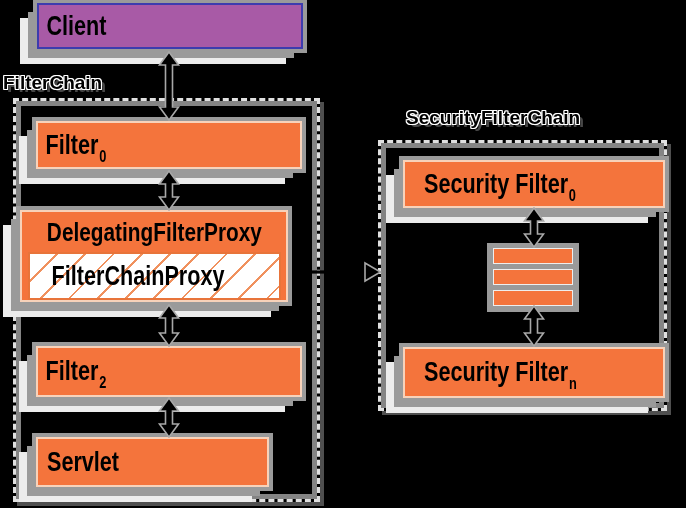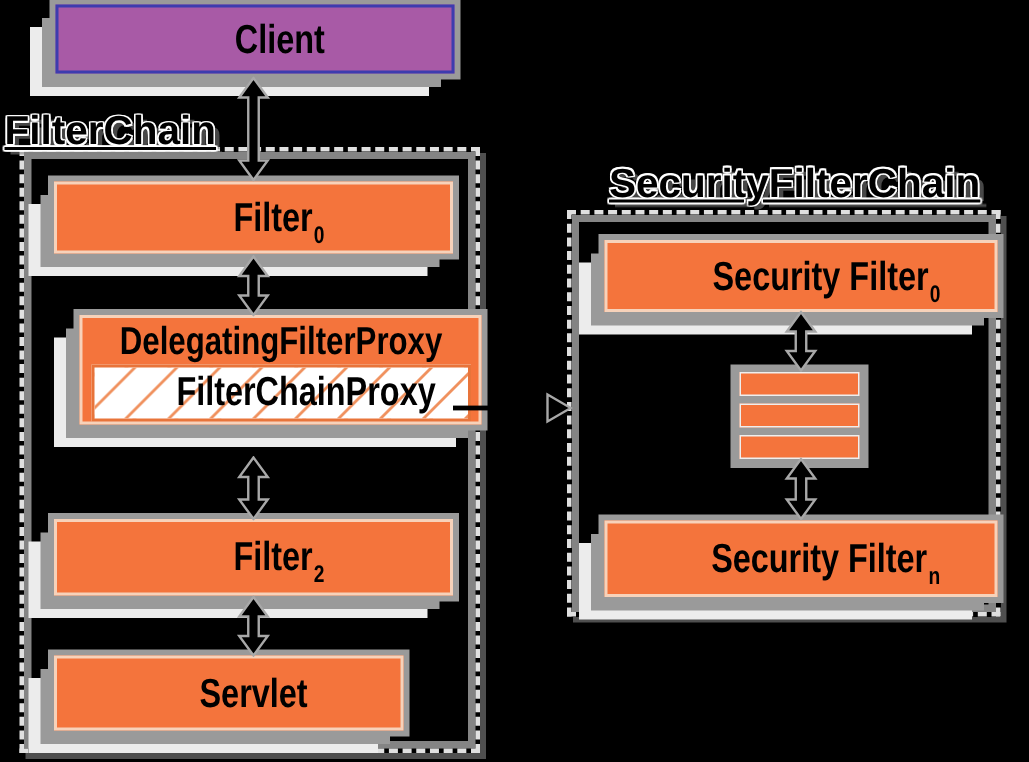--- a/index.html
+++ b/index.html
@@ -25,56 +25,54 @@
   }
   
   .group-box {
     position:absolute; box-sizing:border-box;
     border:3px dashed var(--dash);
     box-shadow: inset 0 0 0 5px rgba(143,143,143,0.92), 4px 4px 0 0 rgba(143,143,143,0.55);
     z-index:1;
   }
   .group-label {
     position:absolute; z-index:2;
-    font-size:27px; font-weight:bold; color:var(--text); white-space:nowrap;
+    font-size:19px; font-weight:bold; color:var(--text); white-space:nowrap;
     text-shadow:
       -1px -1px 0 #fff, 1px -1px 0 #fff, -1px 1px 0 #fff, 1px 1px 0 #fff,
       0 -1px 0 #fff, 0 1px 0 #fff, -1px 0 0 #fff, 1px 0 0 #fff,
       4px 3px 0 rgba(130,130,130,0.55);
-    text-decoration: underline;
   }
   
   .node {
     position:absolute; box-sizing:border-box; z-index:3;
     background:var(--orange);
     border:2px solid var(--orange-border);
     box-shadow: 0 0 0 4px var(--ghost-gray),
                 -9px 9px 0 0 var(--ghost-gray),
                 -17px 15px 0 0 var(--ghost-light);
-    display:flex; align-items:center; justify-content:center;
+    display:flex; align-items:center; 
     color:var(--text);
-    padding-left:33px;
   }
   .node.client { background:var(--purple); border-color:var(--purple-border); }
   .node-label {
     display:inline-flex; align-items:baseline; white-space:nowrap;
     font-size:27px; font-weight:bold; line-height:1;
     transform:scaleX(0.8); transform-origin:50% 50%;
   }
   .node-label .sub { font-size:16px; font-weight:bold; transform:translateY(8px); margin-left:1px; }
   
   .node.dfp { flex-direction:column; justify-content:flex-start; padding:0; }
   .dfp-title { height:40px; display:flex; align-items:center; justify-content:center; width:100%; }
   .fcp {
     box-sizing:border-box; width:253px; height:48px; margin-left:1px;
     border:2px solid var(--fcp-border);
     background:
       repeating-linear-gradient(135deg, rgba(0,0,0,0) 0px, rgba(0,0,0,0) 18px, var(--hatch) 18px, var(--hatch) 20px),
       #ffffff;
-    display:flex; align-items:center; justify-content:flex-end;
+    display:flex; align-items:center; justify-content:flex-start;
   }
   
   .more-filters {
     position:absolute; z-index:3; background:var(--ghost-gray);
     padding:5px 6px; box-sizing:border-box;
   }
   .more-bar {
     width:80px; height:16px; background:var(--orange);
     border:1px solid #eeeeee; box-sizing:border-box; margin-bottom:5px;
   }
@@ -97,21 +95,21 @@
     <span class="node-label">Client</span>
   </div>
 
   <div class="node" style="left:36px; top:121px; width:266px; height:48px;">
     <span class="node-label">
       <span>Filter</span>
         <span class="sub">0</span>
     </span>
   </div>
 
-  <div class="node dfp" style="left:53px; top:210px; width:268px; height:73px;">
+  <div class="node dfp" style="left:20px; top:210px; width:268px; height:92px;">
     <div class="dfp-title">
       <span class="node-label" style="font-size:26px;">DelegatingFilterProxy</span>
     </div>
     <div class="fcp">
       <span class="node-label">FilterChainProxy</span>
     </div>
   </div>
 
   <div class="node" style="left:36px; top:346px; width:266px; height:51px;">
     <span class="node-label">

